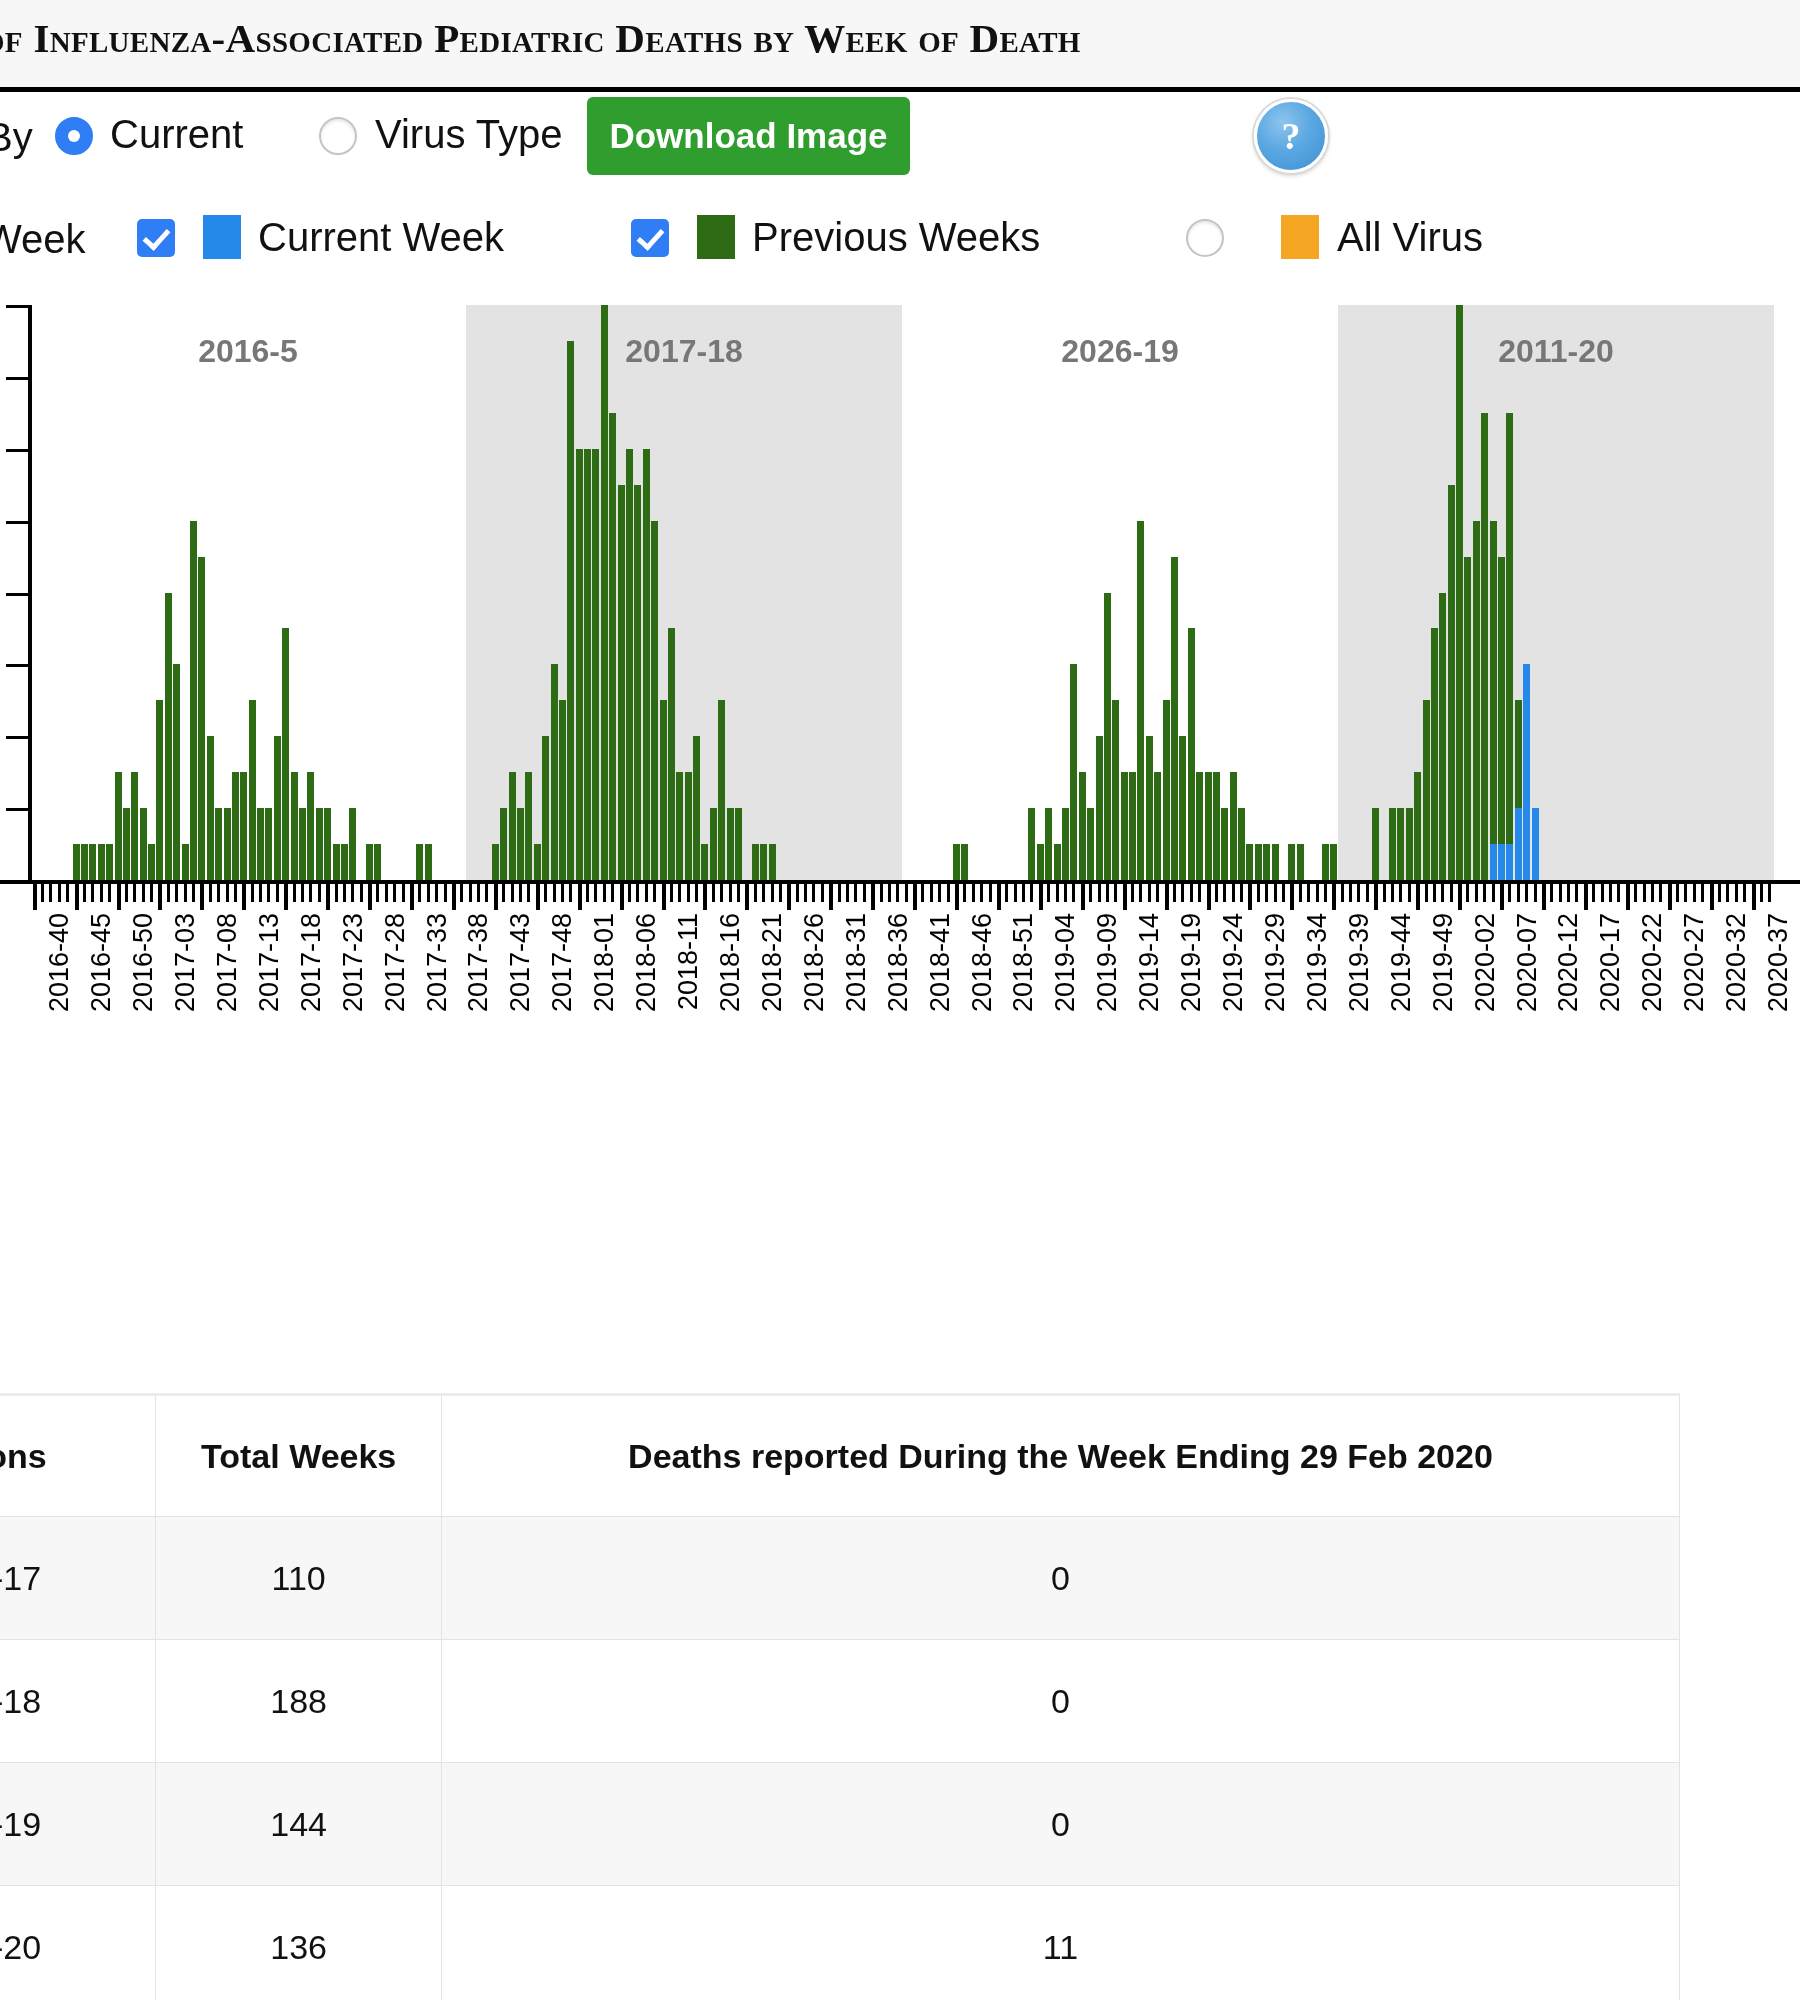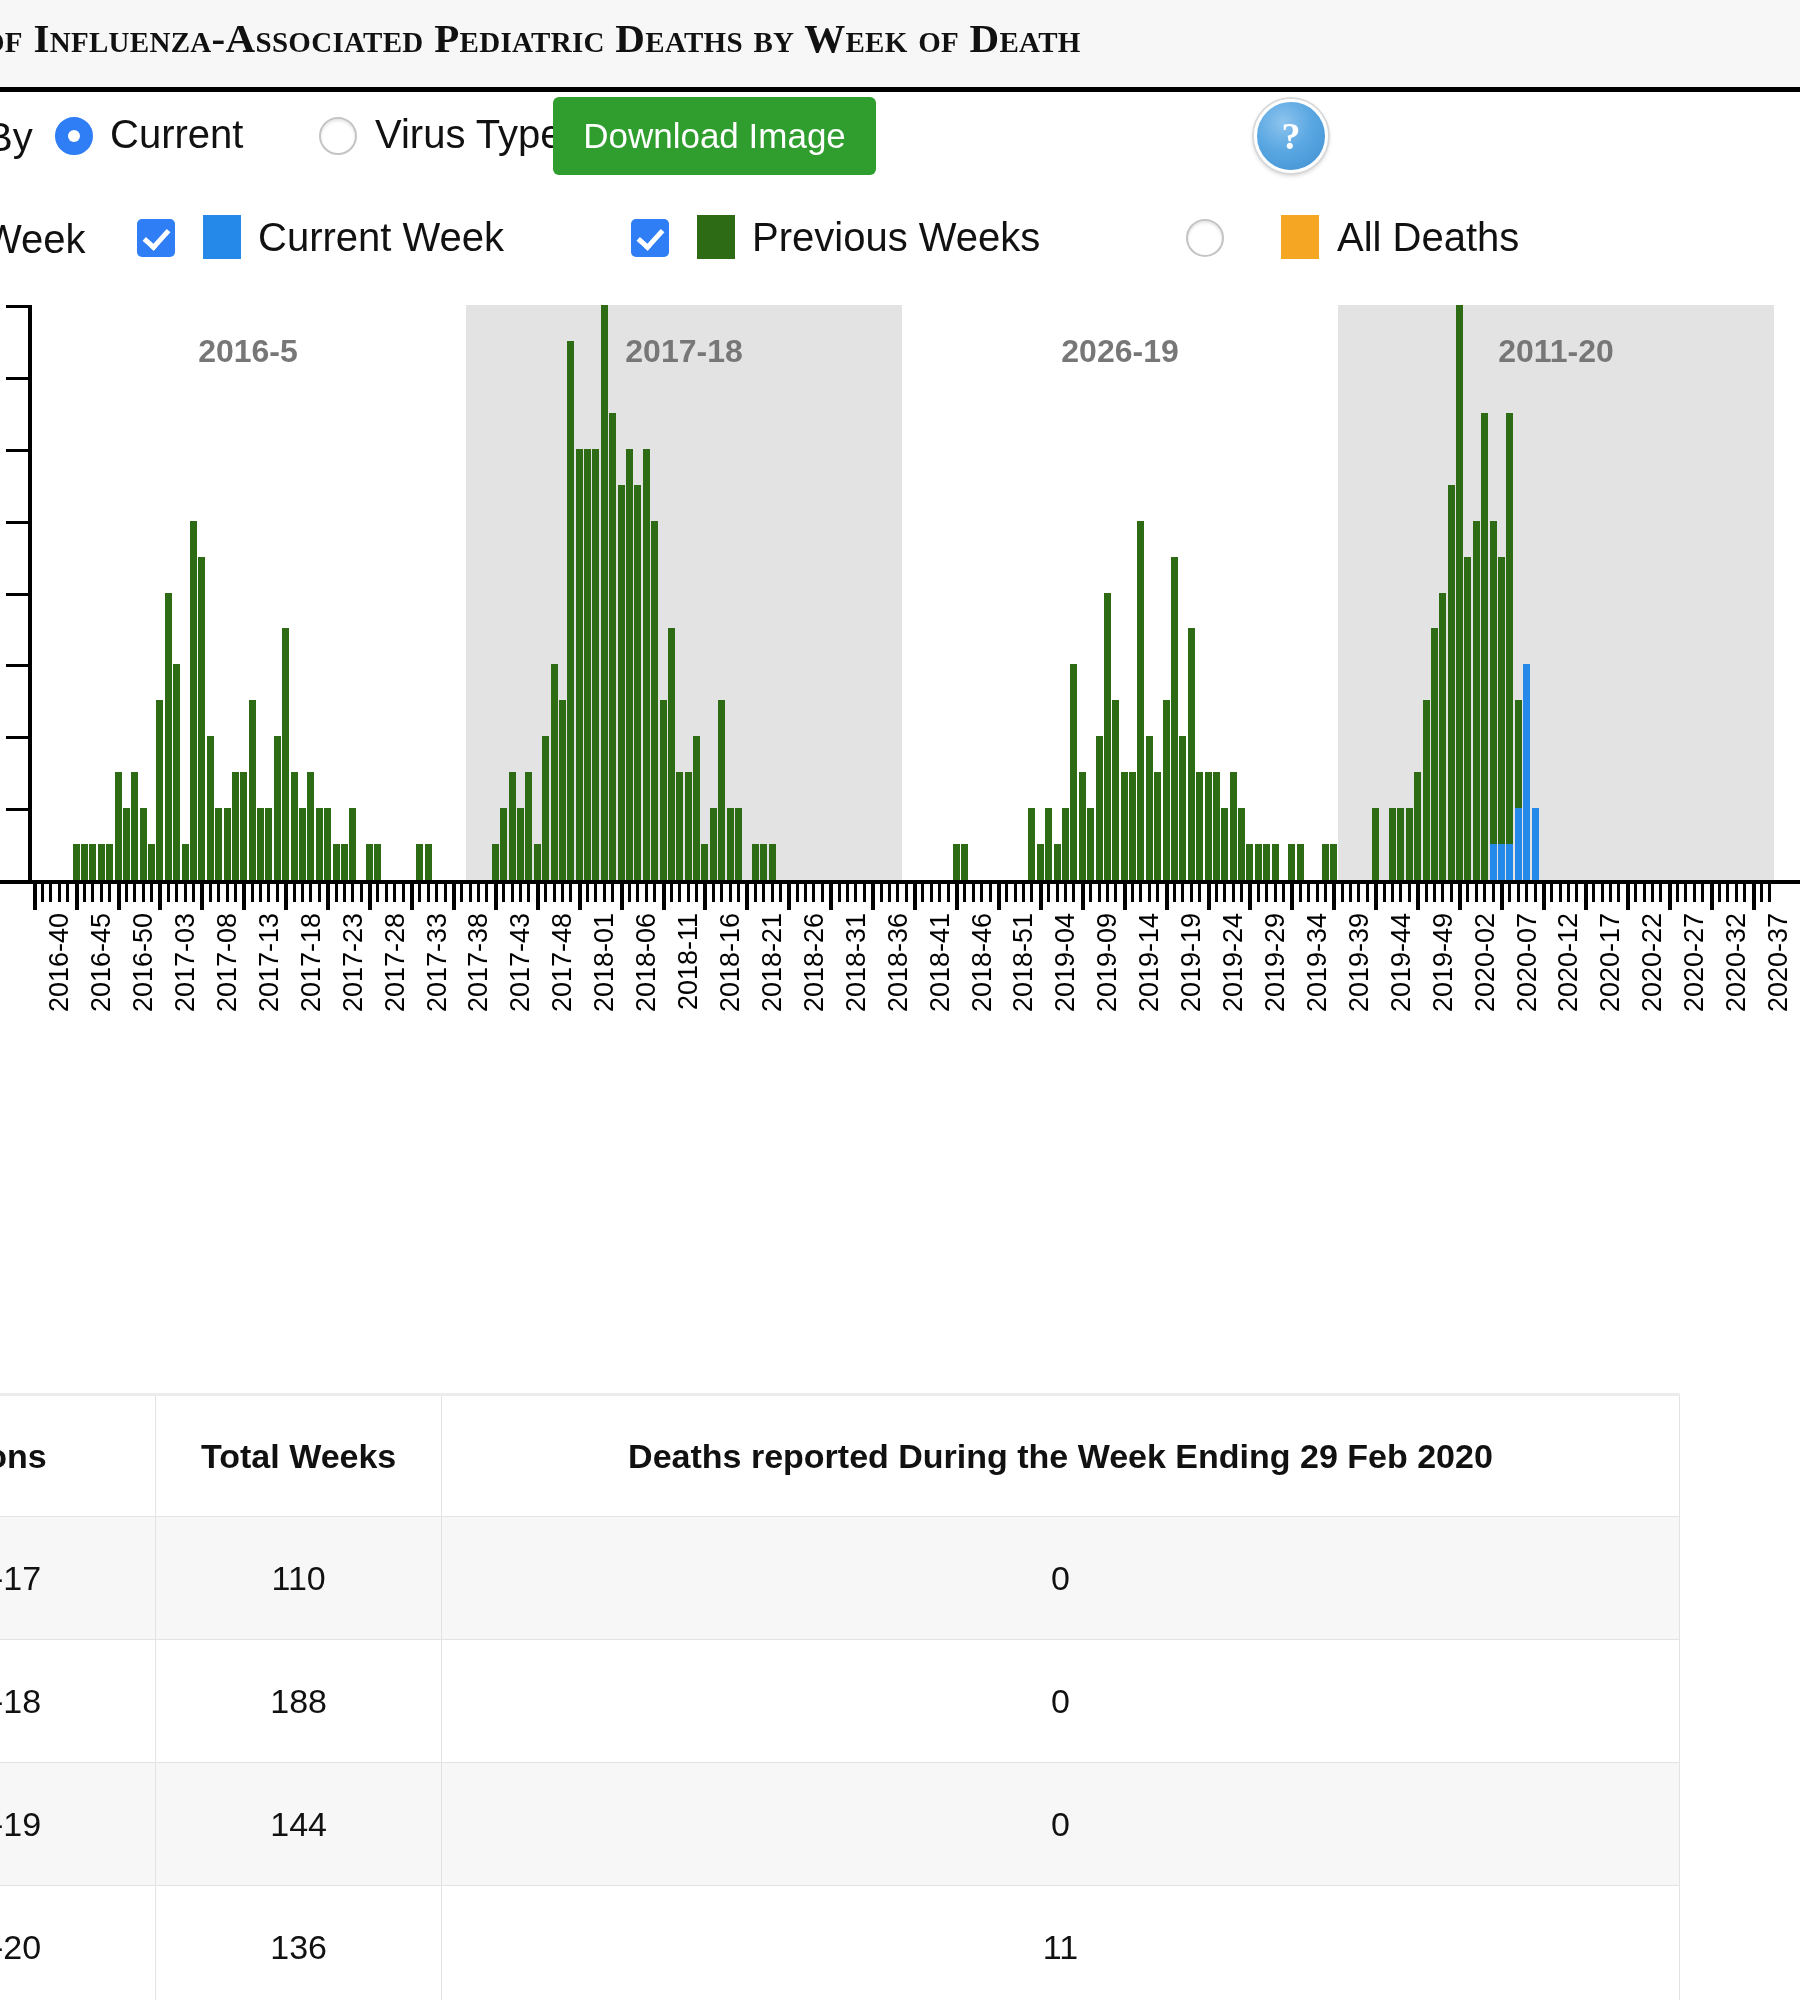--- a/index.html
+++ b/index.html
@@ -62,21 +62,21 @@
   .greenbtn{
     position:absolute;top:0px;height:78px;
     background:#2f9e2f;
     border:none;border-radius:6px;
     color:#fff;font-size:35px;
     font-family:"Liberation Sans", sans-serif;
     cursor:pointer;
     padding:0 22px;
     white-space:nowrap;
   }
-  #btn-dl-image{left:553px;width:323px;}
+  #btn-dl-image{left:587px;width:323px;font-weight:bold;}
   #btn-dl-data{left:924px;width:302px;}
 
   #help-btn{
     position:absolute;left:1254px;top:2px;
     width:74px;height:74px;border-radius:50%;
     background:radial-gradient(circle at 38% 30%, #8dc4ee 0%, #5aa7e2 45%, #3f8fd0 100%);
     border:3px solid #ffffff;
     box-shadow:0 0 0 2px #d9d9d9, 0 2px 5px rgba(0,0,0,.25);
     box-sizing:border-box;
     cursor:pointer;
@@ -208,21 +208,21 @@
   <div id="cb-current" class="checkbox"></div>
   <div id="sw-current" class="swatch"></div>
   <div id="lbl-current">Current Week</div>
 
   <div id="cb-previous" class="checkbox"></div>
   <div id="sw-previous" class="swatch"></div>
   <div id="lbl-previous">Previous Weeks</div>
 
   <div id="radio-alldeaths"></div>
   <div id="sw-alldeaths" class="swatch"></div>
-  <div id="lbl-alldeaths">All Deaths</div>
+  <div id="lbl-alldeaths">All Virus</div>
 </div>
 
 <div id="chart">
   <div id="plot">
     <div id="bands">
         <div class="season-band" style="left: 436px; width: 436px;"></div>
         <div class="season-band" style="left: 1308px; width: 436px;"></div>
       </div>
     <div id="bars">
         <div class="bar" style="left: 42.6154px; height: 35.9375px; background: rgb(45, 107, 20);"></div>

